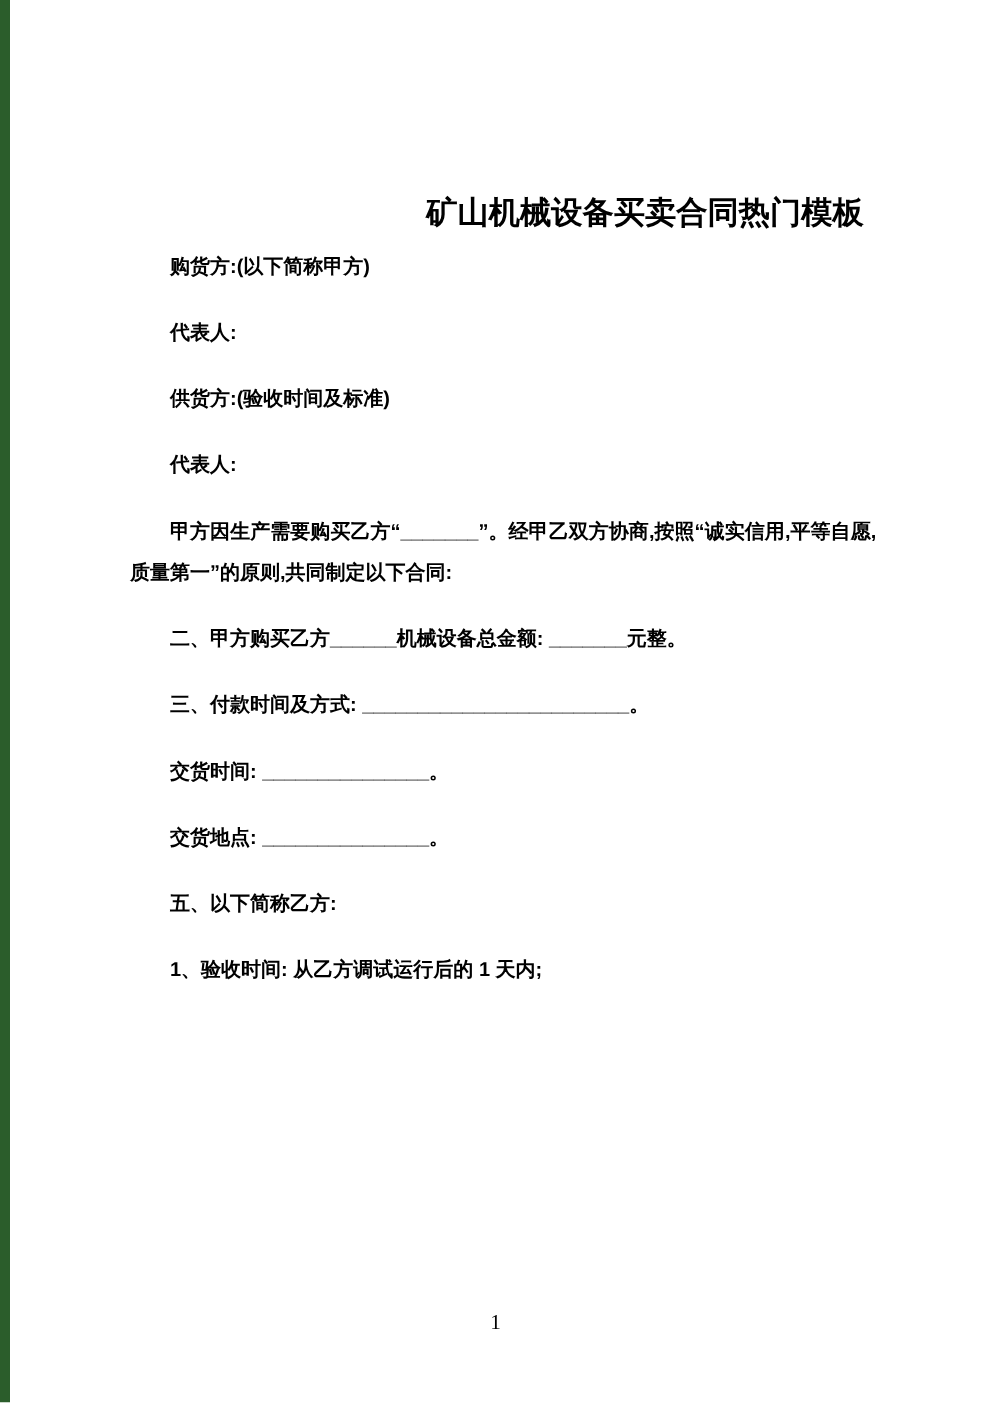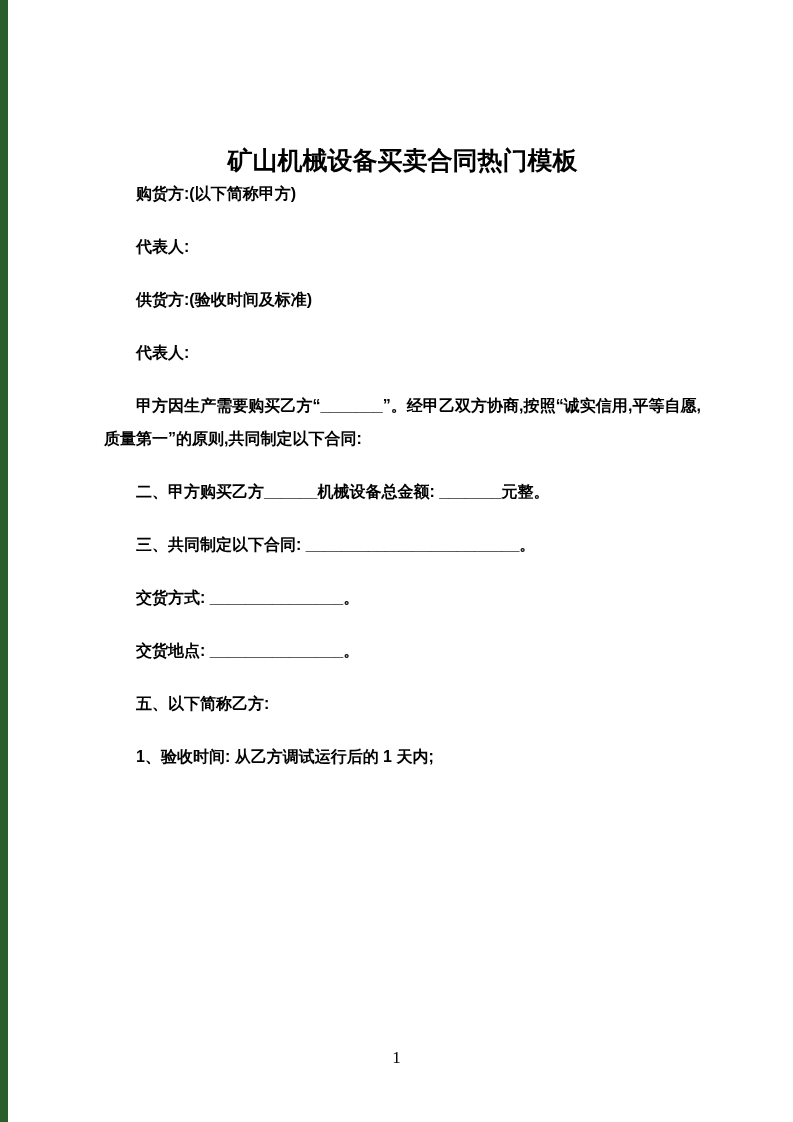--- a/index.html
+++ b/index.html
@@ -20,24 +20,24 @@
     box-sizing: border-box;
     width: 793px;
     height: 1122px;
     padding: 144px 92px 0 104px;
     font-family: "Liberation Sans", "DejaVu Sans", sans-serif;
     font-weight: 700;
     color: #000000;
     font-size: 16px;
   }
   .doc-title {
-    margin: 0;
+    margin: 10px;
     font-size: 25px;
     line-height: 33px;
-    text-align: center;
+    text-align: right;
     font-weight: 700;
   }
   .doc-body { }
   .doc-body p {
     margin: 0 0 20px 0;
     line-height: 33px;
     text-align: justify;
     text-indent: 2em;
     word-break: break-all;
   }
@@ -59,21 +59,21 @@
 
 <div class="doc">
   <h1 class="doc-title">矿山机械设备买卖合同热门模板</h1>
   <div class="doc-body">
     <p>购货方:(以下简称甲方)</p>
     <p>代表人:</p>
     <p>供货方:(验收时间及标准)</p>
     <p>代表人:</p>
     <p>甲方因生产需要购买乙方“_______”。经甲乙双方协商,按照“诚实信用,平等自愿,质量第一”的原则,共同制定以下合同:</p>
     <p>二、甲方购买乙方______机械设备总金额: _______元整。</p>
-    <p>三、共同制定以下合同: ________________________。</p>
-    <p>交货方式: _______________。</p>
+    <p>三、付款时间及方式: ________________________。</p>
+    <p>交货时间: _______________。</p>
     <p>交货地点: _______________。</p>
     <p>五、以下简称乙方:</p>
     <p>1、验收时间: 从乙方调试运行后的 1 天内;</p>
   </div>
 </div>
 
 <div class="page-number">1</div>
 
 </body></html>

